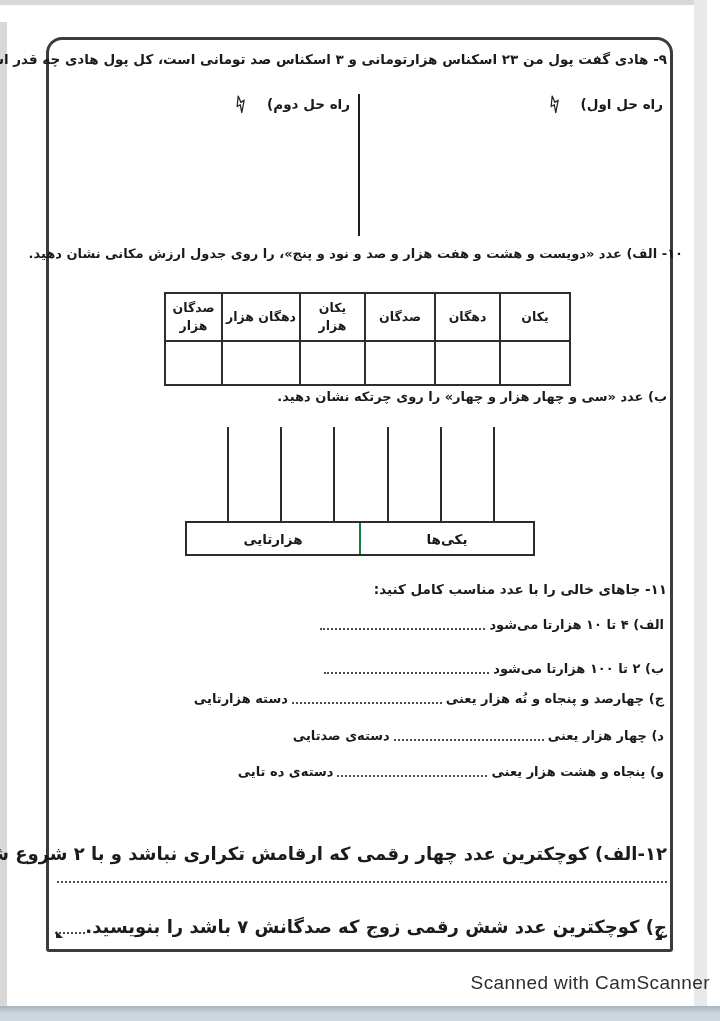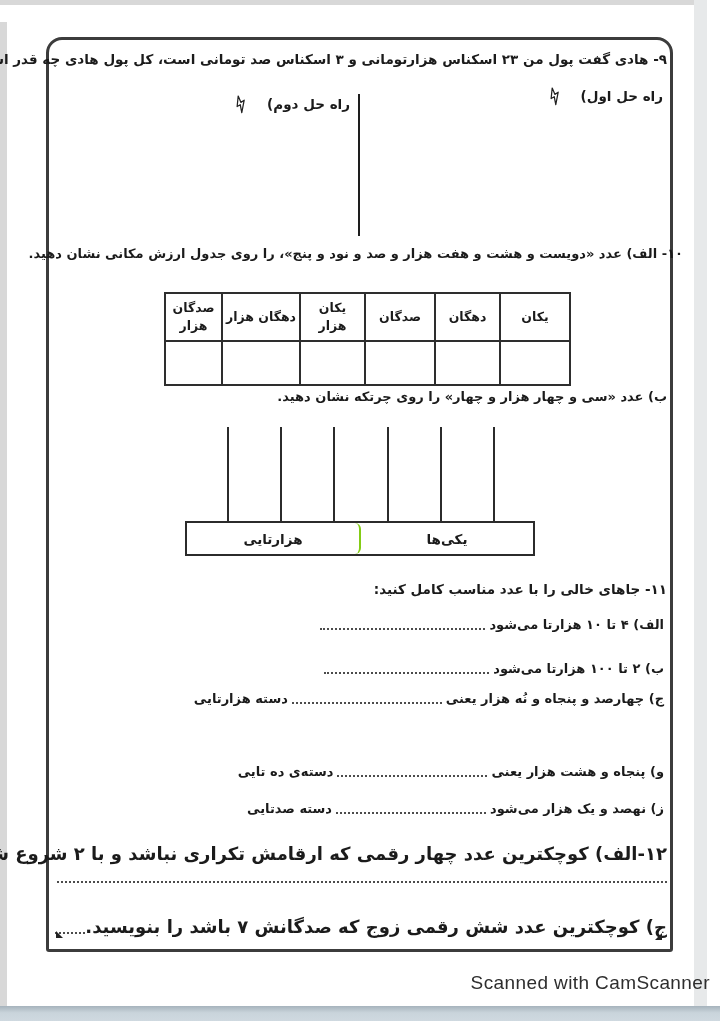--- a/index.html
+++ b/index.html
@@ -33,21 +33,21 @@
   table.pv th{font-size:12.5px; font-weight:bold; color:#1b1b1b; height:46px; line-height:1.45;}
   table.pv td{height:42px;}
   
   .rod{position:absolute; top:427px; width:2px; height:96px; background:#2b2b2b;}
   .abacus-base{
     position:absolute; left:185px; top:521px; width:346px; height:31px;
     border:2px solid #2b2b2b; display:flex; direction:rtl; background:#fff;
   }
   .abacus-cell{flex:1; display:flex; align-items:center; justify-content:center;
     font-weight:bold; font-size:13.5px; color:#1b1b1b;}
-  .abacus-cell.left-half{border-right:2px solid #84cc16;border-radius:6px;}
+  .abacus-cell.left-half{border-right:2px solid #15803d;}
   
   .fill{position:absolute; right:56px; direction:rtl; unicode-bidi:isolate;
     font-weight:bold; color:#1b1b1b; font-size:13px; white-space:nowrap;}
   .dots{display:inline-block; border-bottom:2px dotted #4c4c4c; vertical-align:-1px; margin:0 4px;}
   .dots.w150{width:150px;}
   .dots.w165{width:165px;}
   .fill12{position:absolute; left:57px; right:53px; direction:rtl;
     display:flex; align-items:flex-end; 
     font-weight:bold; color:#1b1b1b; font-size:18px;}
   .fill12 .label{white-space:nowrap;}
@@ -68,21 +68,21 @@
 <div class="page">
 
   <div class="edge-top"></div>
   <div class="edge-left"></div>
   <div class="edge-right"></div>
 
   <div class="frame"></div>
 
   <div class="t" style="top:51px; right:53px; font-size:13.5px;">۹- هادی گفت پول من ۲۳ اسکناس هزارتومانی و ۳ اسکناس صد تومانی است، کل پول هادی چه قدر است؟</div>
 
-  <div class="sol" style="top:85px; right:57px;justify-content:flex-end;">
+  <div class="sol" style="top:93px; right:57px;justify-content:flex-end;">
     <span>راه حل اول)</span>
     <svg class="bolt" width="20" height="22" viewBox="0 0 24 24">
       <path d="M13.5 2 L6.5 12.5 L10.8 12.3 L8 21.5 L17.5 9.8 L12.8 10.2 Z" fill="#ffffff" stroke="#222222" stroke-width="1.5" stroke-linejoin="round"></path>
     </svg>
   </div>
 
   <div class="divider"></div>
 
   <div class="sol" style="top:93px; right:370px;">
     <span>راه حل دوم)</span>
@@ -139,25 +139,25 @@
 
   <div class="fill" style="top:617px;">
     <span>الف) ۴ تا ۱۰ هزارتا می‌شود</span><span class="dots w165"></span><span></span>
   </div>
   <div class="fill" style="top:654px;margin-top:7px;">
     <span>ب) ۲ تا ۱۰۰ هزارتا می‌شود</span><span class="dots w165"></span><span></span>
   </div>
   <div class="fill" style="top:691px;">
     <span>ج) چهارصد و پنجاه و نُه هزار یعنی</span><span class="dots w150"></span><span>دسته هزارتایی</span>
   </div>
+  <div class="fill" style="top:728px;">
+    <span>د) چهار هزار یعنی</span><span class="dots w150"></span><span>دسته‌ی صدتایی</span>
+  </div>
   <div class="fill" style="top:764px;margin-left:28px;">
     <span>و) پنجاه و هشت هزار یعنی</span><span class="dots w150"></span><span>دسته‌ی ده تایی</span>
-  </div>
-  <div class="fill" style="top:801px;">
-    <span>ز) نهصد و یک هزار می‌شود</span><span class="dots w150"></span><span>دسته صدتایی</span>
   </div>
 
   <div class="fill12" style="top:843px;">
     <span class="label">۱۲-الف) کوچکترین عدد چهار رقمی که ارقامش تکراری نباشد و با ۲ شروع شود را بنویسید.</span>
     <span class="dots-flex"></span>
   </div>
   <div class="fill12" style="top:881px;">
     <span class="dots-flex"></span>
   </div>
   <div class="fill12" style="top:916px;">

